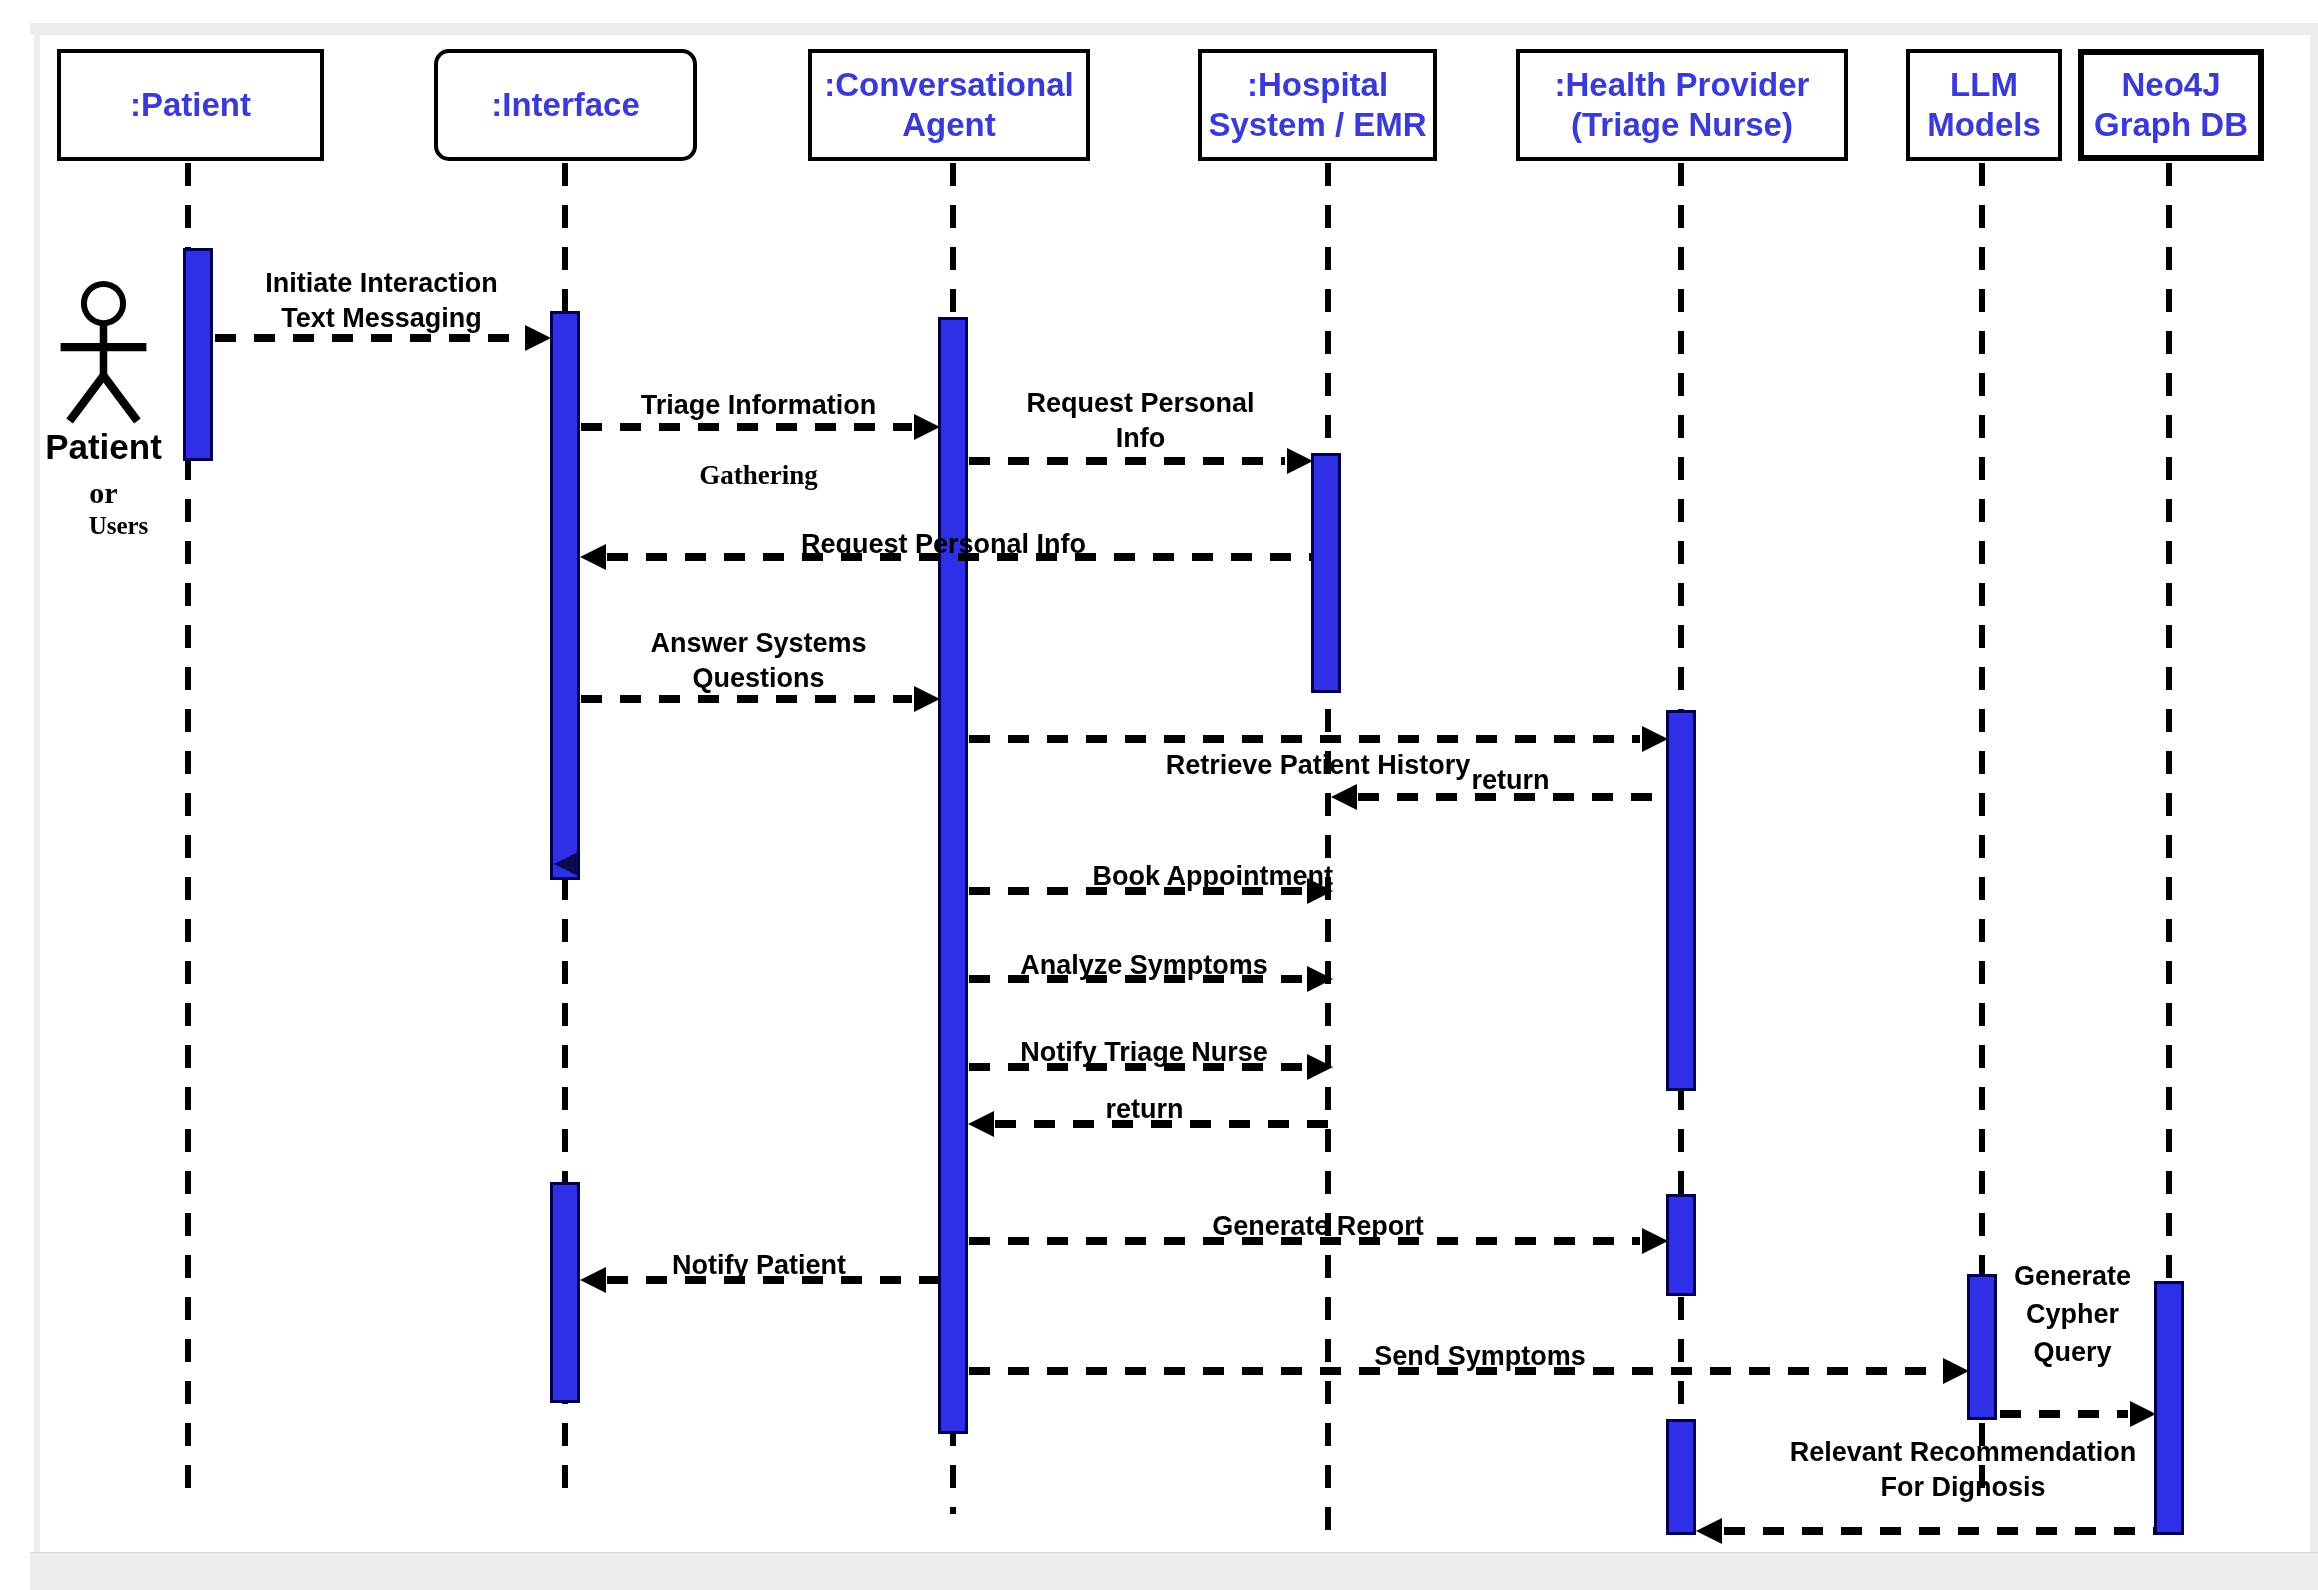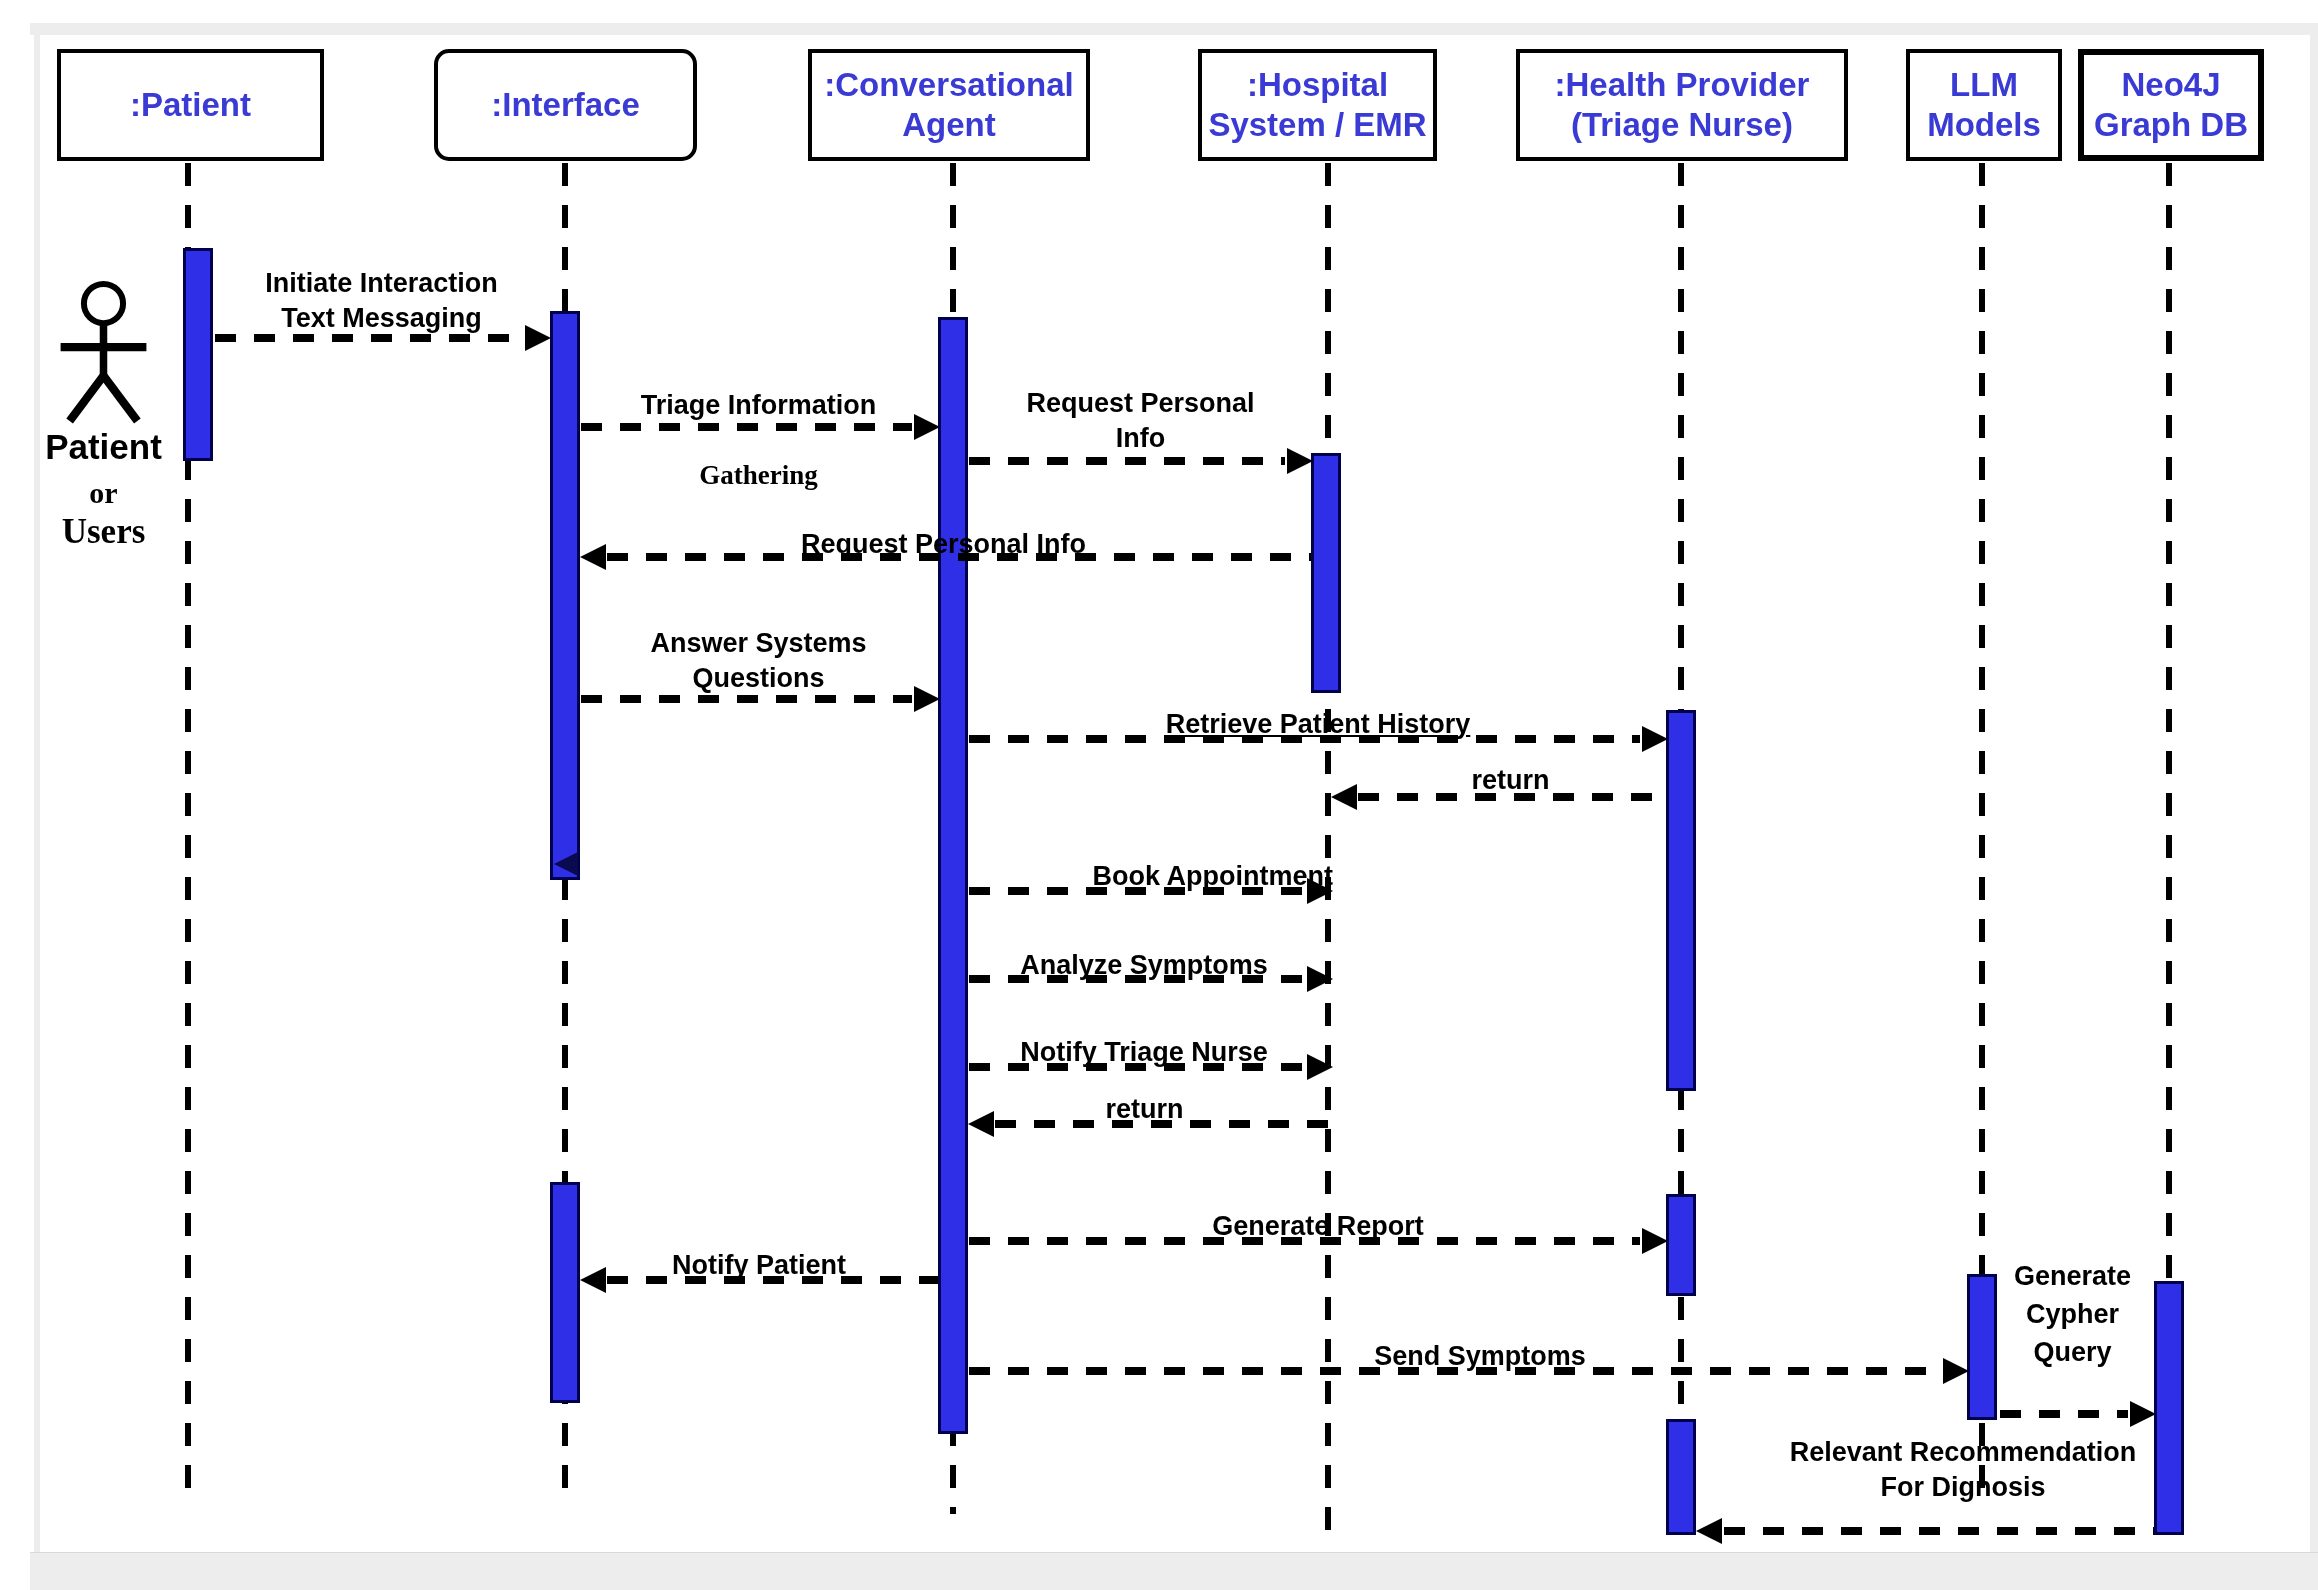--- a/index.html
+++ b/index.html
@@ -108,21 +108,21 @@
 
   <svg style="position:absolute;left:53px;top:281px;" width="101" height="143" viewBox="0 0 134 190">
     <circle class="stroke" cx="67" cy="30" r="26" stroke-width="8"></circle>
     <line class="stroke" x1="67" y1="56" x2="67" y2="130" stroke-width="10"></line>
     <line class="stroke" x1="10" y1="88" x2="124" y2="88" stroke-width="11"></line>
     <line class="stroke" x1="67" y1="126" x2="22" y2="186" stroke-width="11"></line>
     <line class="stroke" x1="67" y1="126" x2="112" y2="186" stroke-width="11"></line>
   </svg>
   <div class="caption" style="left:9px;top:427px;font-size:35px;">Patient</div>
   <div class="caption serif" style="left:9px;top:476px;font-size:30px;">or</div>
-  <div class="caption serif" style="left:9px;top:512px;font-size:35px;">Users</div>
+  <div class="caption serif" style="left:24px;top:512px;font-size:25px;">Users</div>
 
   <div class="act" style="left:183px;top:248px;height:213px;"></div>
   <div class="act" style="left:550px;top:311px;height:569px;"></div>
   <div class="ah stray" style="left:554px;top:852px;"></div>
   <div class="act" style="left:550px;top:1182px;height:221px;"></div>
   <div class="act" style="left:938px;top:317px;height:1117px;"></div>
   <div class="act" style="left:1311px;top:453px;height:240px;"></div>
   <div class="act" style="left:1666px;top:710px;height:381px;"></div>
   <div class="act" style="left:1666px;top:1194px;height:102px;"></div>
   <div class="act" style="left:1666px;top:1419px;height:116px;"></div>
@@ -159,21 +159,21 @@
   </div>
 
   <div>
     <div class="mlabel" style="left:596px;top:626px;width:325px;">Answer Systems
 Questions</div>
     <div class="mline" style="left:581px;top:695px;width:331px;"></div>
     <div class="ah r" style="left:914px;top:686px;"></div>
   </div>
 
   <div>
-    <div class="mlabel" style="left:1129px;top:707px;width:378px;text-decoration:underline;">Retrieve Patient History</div>
+    <div class="mlabel" style="left:1129px;top:748px;width:378px;">Retrieve Patient History</div>
     <div class="mline" style="left:969px;top:735px;width:671px;"></div>
     <div class="ah r" style="left:1642px;top:726px;"></div>
   </div>
 
   <div>
     <div class="mlabel" style="left:1397px;top:763px;width:227px;">return</div>
     <div class="ah l" style="left:1331px;top:784px;"></div>
     <div class="mline" style="left:1358px;top:793px;width:308px;"></div>
   </div>
 

